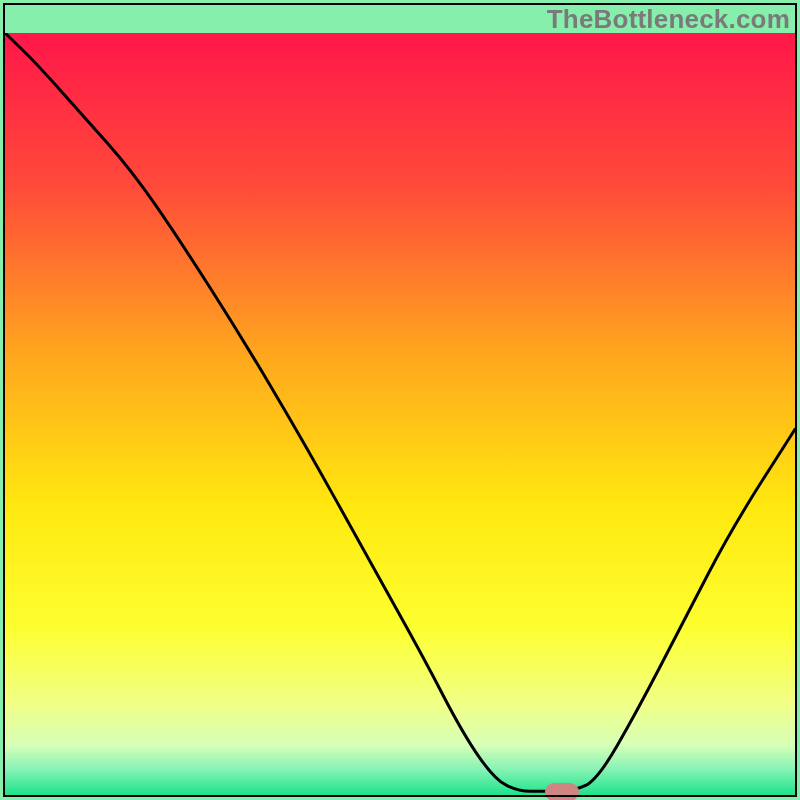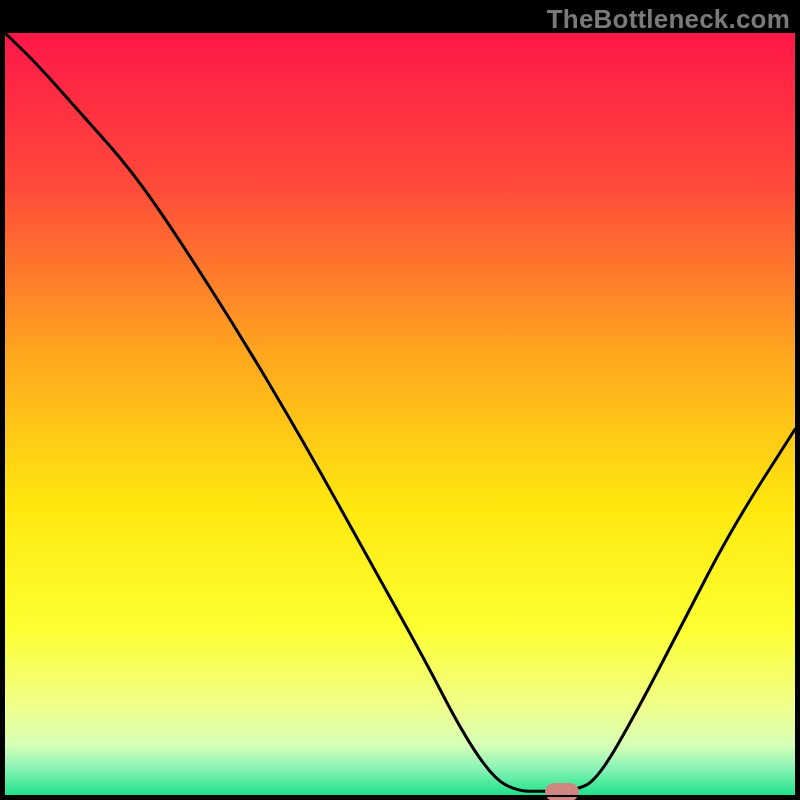--- a/index.html
+++ b/index.html
@@ -7,21 +7,21 @@
     padding: 0;
     width: 800px;
     height: 800px;
     background: #ffffff;
     overflow: hidden;
   }
   .chart-container {
     position: relative;
     width: 800px;
     height: 800px;
-    background: #000000;
+    background: #86efac;
   }
   .frame {
     position: absolute;
     left: 3px;
     top: 3px;
     width: 794px;
     height: 794px;
     box-sizing: border-box;
     border: 2px solid #000000;
   }

